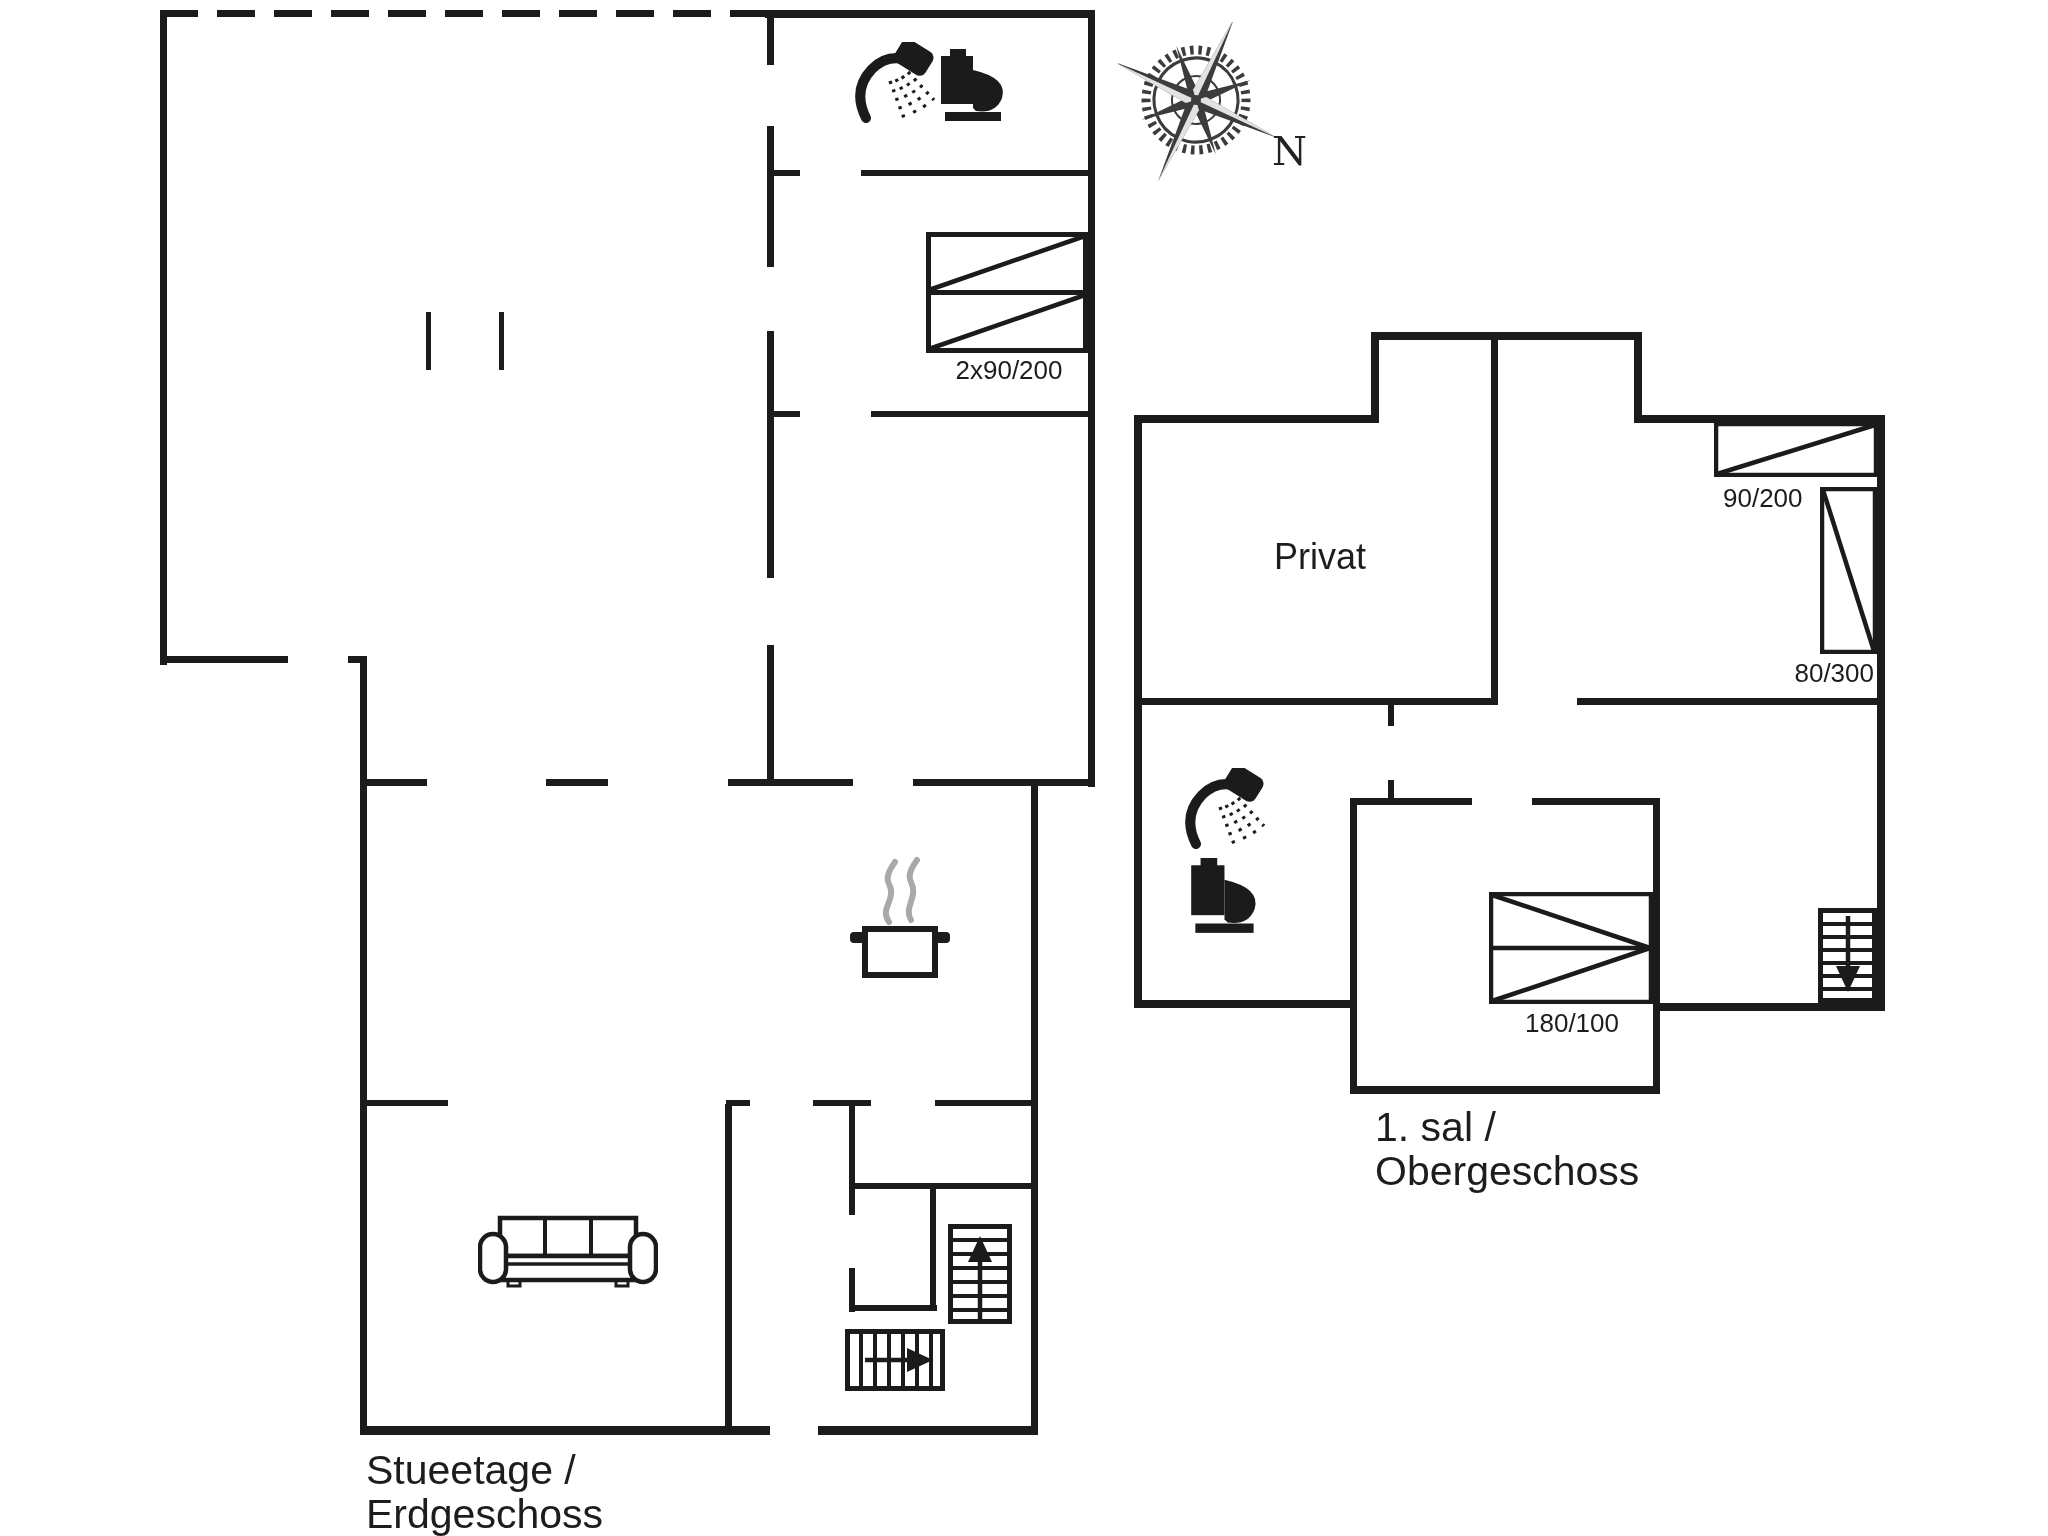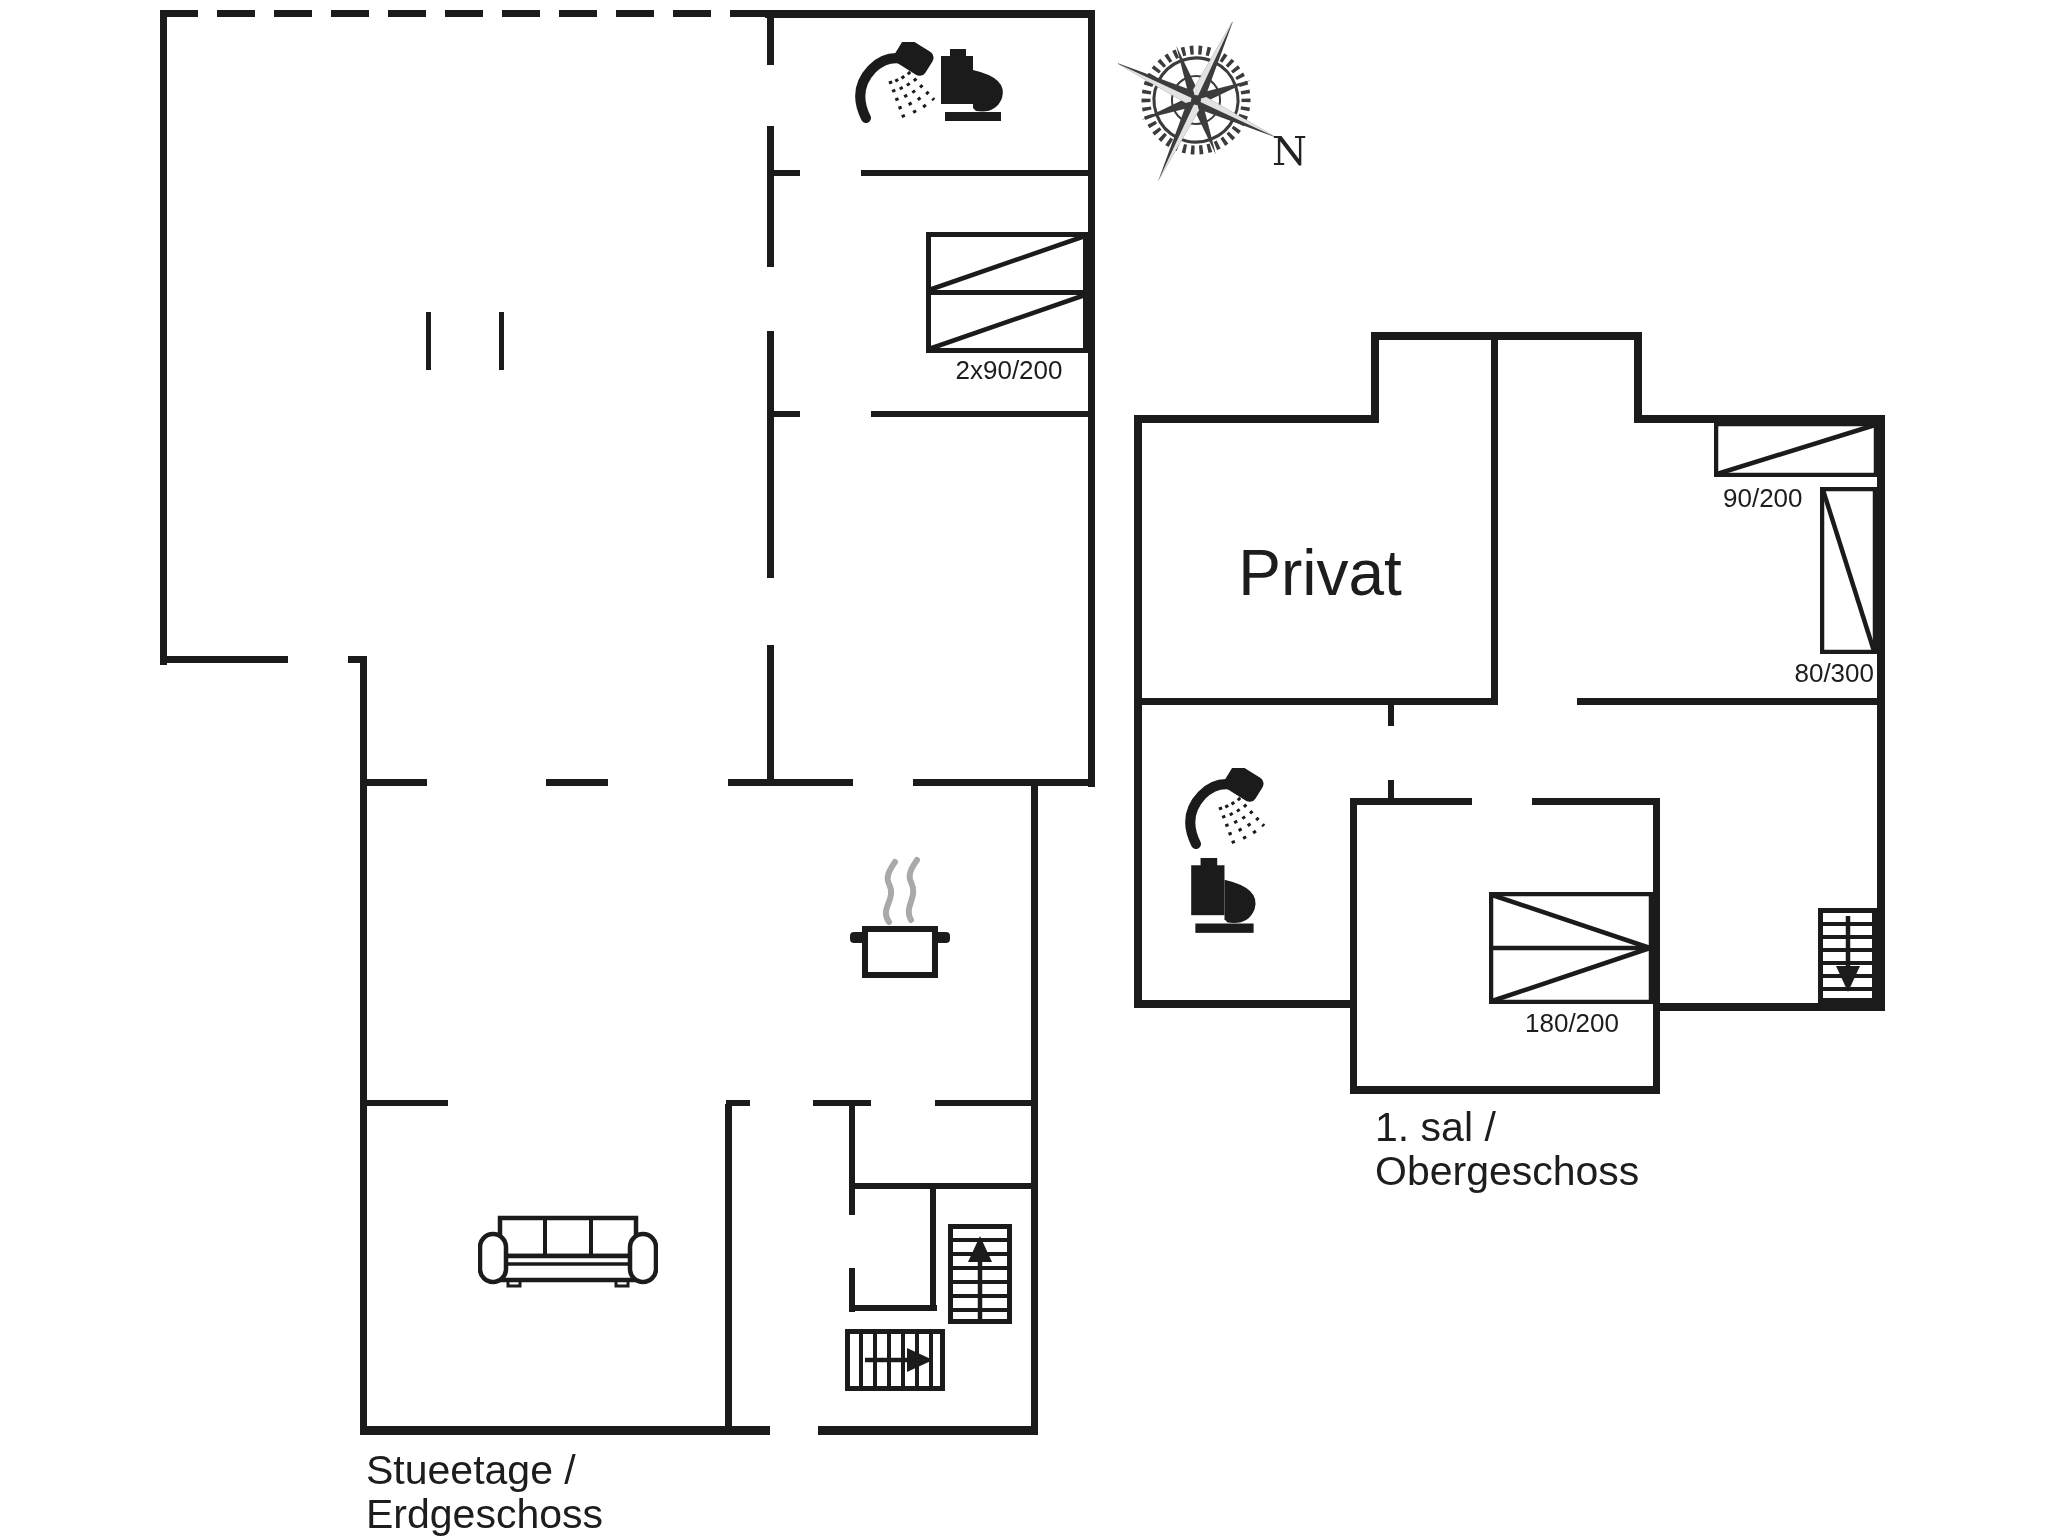--- a/index.html
+++ b/index.html
@@ -6,21 +6,21 @@
   html,body{margin:0;padding:0;background:#fff;}
   #canvas{position:relative;width:2048px;height:1536px;background:#fff;overflow:hidden;
           font-family:"Liberation Sans",sans-serif;color:#161616;}
   .w{position:absolute;background:var(--wall);}
   .w.dash{background:repeating-linear-gradient(90deg,var(--wall) 0 38px,transparent 38px 57px);}
   .tick{position:absolute;background:var(--wall);}
   .lbl{position:absolute;white-space:nowrap;color:#1d1d1d;}
   .dim{font-size:26px;}
   .dim.center{text-align:center;}
   .dim.right{text-align:right;}
-  .room{font-size:64px;}
+  .room{font-size:36px;}
   .floor-name{font-size:41px;line-height:44px;}
   .north{font-family:"DejaVu Serif",serif;font-size:40px;color:#222;}
   .icon{position:absolute;color:var(--wall);}
   .icon svg{display:block;width:100%;height:100%;}
   .steam-stroke{stroke:var(--steam);}
   .compass-stroke{stroke:var(--compass);}
   .compass-fill{fill:var(--compass);}
 </style>
 </head>
 <body>
@@ -252,21 +252,21 @@
     </div>
 
     <div class="icon" style="left:1489px;top:892px;width:164px;height:112px">
       <svg viewBox="0 0 164 112">
         <rect x="2" y="2" width="160" height="108" fill="none" stroke="currentColor" stroke-width="4.5"></rect>
         <line x1="2" y1="56" x2="162" y2="56" stroke="currentColor" stroke-width="4.5"></line>
         <line x1="3" y1="3" x2="161" y2="56" stroke="currentColor" stroke-width="4.5"></line>
         <line x1="3" y1="109" x2="161" y2="56" stroke="currentColor" stroke-width="4.5"></line>
       </svg>
     </div>
-    <div class="lbl dim center" style="left:1492px;top:1008px;width:160px">180/200</div>
+    <div class="lbl dim center" style="left:1492px;top:1008px;width:160px">180/100</div>
 
     <div class="icon" style="left:1818px;top:908px;width:59px;height:95px">
       <svg viewBox="0 0 59 95">
         <rect x="2.5" y="2.5" width="54" height="90" fill="none" stroke="currentColor" stroke-width="5"></rect>
         <line x1="3" y1="16" x2="56" y2="16" stroke="currentColor" stroke-width="4"></line>
         <line x1="3" y1="29" x2="56" y2="29" stroke="currentColor" stroke-width="4"></line>
         <line x1="3" y1="42" x2="56" y2="42" stroke="currentColor" stroke-width="4"></line>
         <line x1="3" y1="55" x2="56" y2="55" stroke="currentColor" stroke-width="4"></line>
         <line x1="3" y1="68" x2="56" y2="68" stroke="currentColor" stroke-width="4"></line>
         <line x1="3" y1="81" x2="56" y2="81" stroke="currentColor" stroke-width="4"></line>

